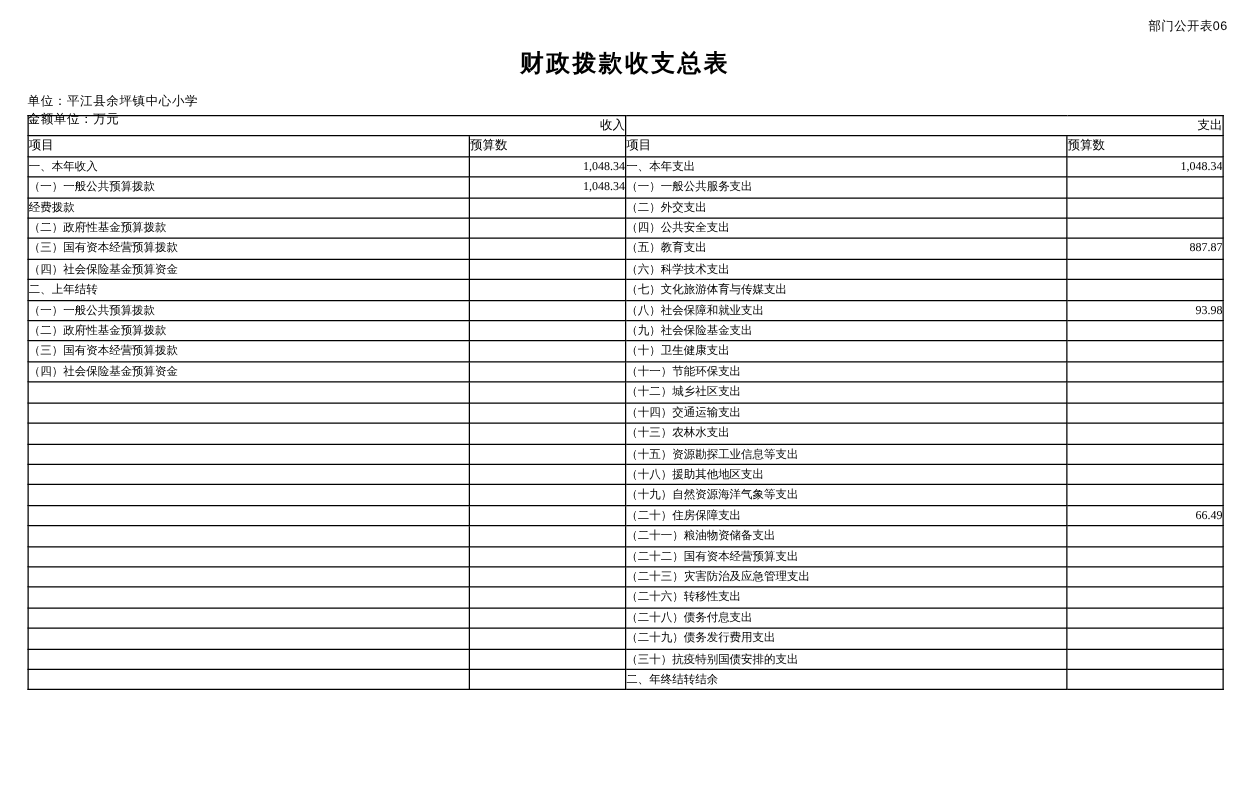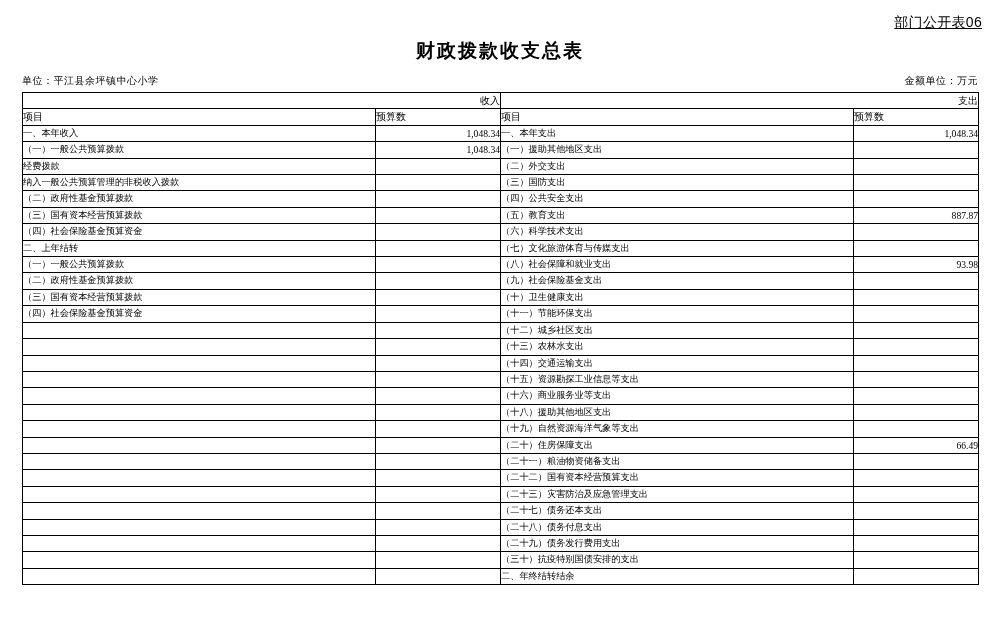--- a/index.html
+++ b/index.html
@@ -18,42 +18,42 @@
     position: relative;
     width: 1000px;
     height: 636px;
     box-sizing: border-box;
     padding: 0;
   }
   .form-code {
     position: absolute;
     top: 14px;
     right: 18px;
-    font-size: 14px;
+    font-size: 10px;
     letter-spacing: 0.3px;
-    text-decoration: underline;
   }
   .doc-title {
     position: absolute;
     top: 38px;
     left: 0;
     width: 1000px;
     text-align: center;
     font-size: 19px;
     font-weight: bold;
     letter-spacing: 2px;
   }
   .meta-row {
     position: absolute;
     top: 74px;
     left: 22px;
     width: 956px;
     display: flex;
-    justify-content: space-between;
-    font-size: 10px;
+    justify-content: flex-start;
+    font-size: 10px;
+    flex-direction: column;
   }
   .meta-left { letter-spacing: 0.5px; }
   .meta-right { letter-spacing: 0.5px; }
 
   table.main {
     position: absolute;
     top: 92px;
     left: 22px;
     width: 956px;
     border-collapse: collapse;
@@ -131,33 +131,27 @@
 
     <tr>
           <td class="item-cell indent1">一、本年收入</td>
           <td class="num-cell">1,048.34</td>
           <td class="item-cell indent1">一、本年支出</td>
           <td class="num-cell">1,048.34</td>
         </tr>
         <tr>
           <td class="item-cell indent1">（一）一般公共预算拨款</td>
           <td class="num-cell">1,048.34</td>
-          <td class="item-cell indent1">（一）援助其他地区支出</td>
+          <td class="item-cell indent1">（一）一般公共服务支出</td>
           <td class="num-cell"></td>
         </tr>
         <tr>
           <td class="item-cell indent2">经费拨款</td>
           <td class="num-cell"></td>
           <td class="item-cell indent1">（二）外交支出</td>
-          <td class="num-cell"></td>
-        </tr>
-        <tr>
-          <td class="item-cell indent2">纳入一般公共预算管理的非税收入拨款</td>
-          <td class="num-cell"></td>
-          <td class="item-cell indent1">（三）国防支出</td>
           <td class="num-cell"></td>
         </tr>
         <tr>
           <td class="item-cell indent1">（二）政府性基金预算拨款</td>
           <td class="num-cell"></td>
           <td class="item-cell indent1">（四）公共安全支出</td>
           <td class="num-cell"></td>
         </tr>
         <tr>
           <td class="item-cell indent1">（三）国有资本经营预算拨款</td>
@@ -203,39 +197,33 @@
         </tr>
         <tr>
           <td class="item-cell indent1"></td>
           <td class="num-cell"></td>
           <td class="item-cell indent1">（十二）城乡社区支出</td>
           <td class="num-cell"></td>
         </tr>
         <tr>
           <td class="item-cell indent1"></td>
           <td class="num-cell"></td>
+          <td class="item-cell indent1">（十四）交通运输支出</td>
+          <td class="num-cell"></td>
+        </tr>
+        <tr>
+          <td class="item-cell indent1"></td>
+          <td class="num-cell"></td>
           <td class="item-cell indent1">（十三）农林水支出</td>
           <td class="num-cell"></td>
         </tr>
         <tr>
           <td class="item-cell indent1"></td>
           <td class="num-cell"></td>
-          <td class="item-cell indent1">（十四）交通运输支出</td>
-          <td class="num-cell"></td>
-        </tr>
-        <tr>
-          <td class="item-cell indent1"></td>
-          <td class="num-cell"></td>
           <td class="item-cell indent1">（十五）资源勘探工业信息等支出</td>
-          <td class="num-cell"></td>
-        </tr>
-        <tr>
-          <td class="item-cell indent1"></td>
-          <td class="num-cell"></td>
-          <td class="item-cell indent1">（十六）商业服务业等支出</td>
           <td class="num-cell"></td>
         </tr>
         <tr>
           <td class="item-cell indent1"></td>
           <td class="num-cell"></td>
           <td class="item-cell indent1">（十八）援助其他地区支出</td>
           <td class="num-cell"></td>
         </tr>
         <tr>
           <td class="item-cell indent1"></td>
@@ -263,21 +251,21 @@
         </tr>
         <tr>
           <td class="item-cell indent1"></td>
           <td class="num-cell"></td>
           <td class="item-cell indent1">（二十三）灾害防治及应急管理支出</td>
           <td class="num-cell"></td>
         </tr>
         <tr>
           <td class="item-cell indent1"></td>
           <td class="num-cell"></td>
-          <td class="item-cell indent1">（二十七）债务还本支出</td>
+          <td class="item-cell indent1">（二十六）转移性支出</td>
           <td class="num-cell"></td>
         </tr>
         <tr>
           <td class="item-cell indent1"></td>
           <td class="num-cell"></td>
           <td class="item-cell indent1">（二十八）债务付息支出</td>
           <td class="num-cell"></td>
         </tr>
         <tr>
           <td class="item-cell indent1"></td>

